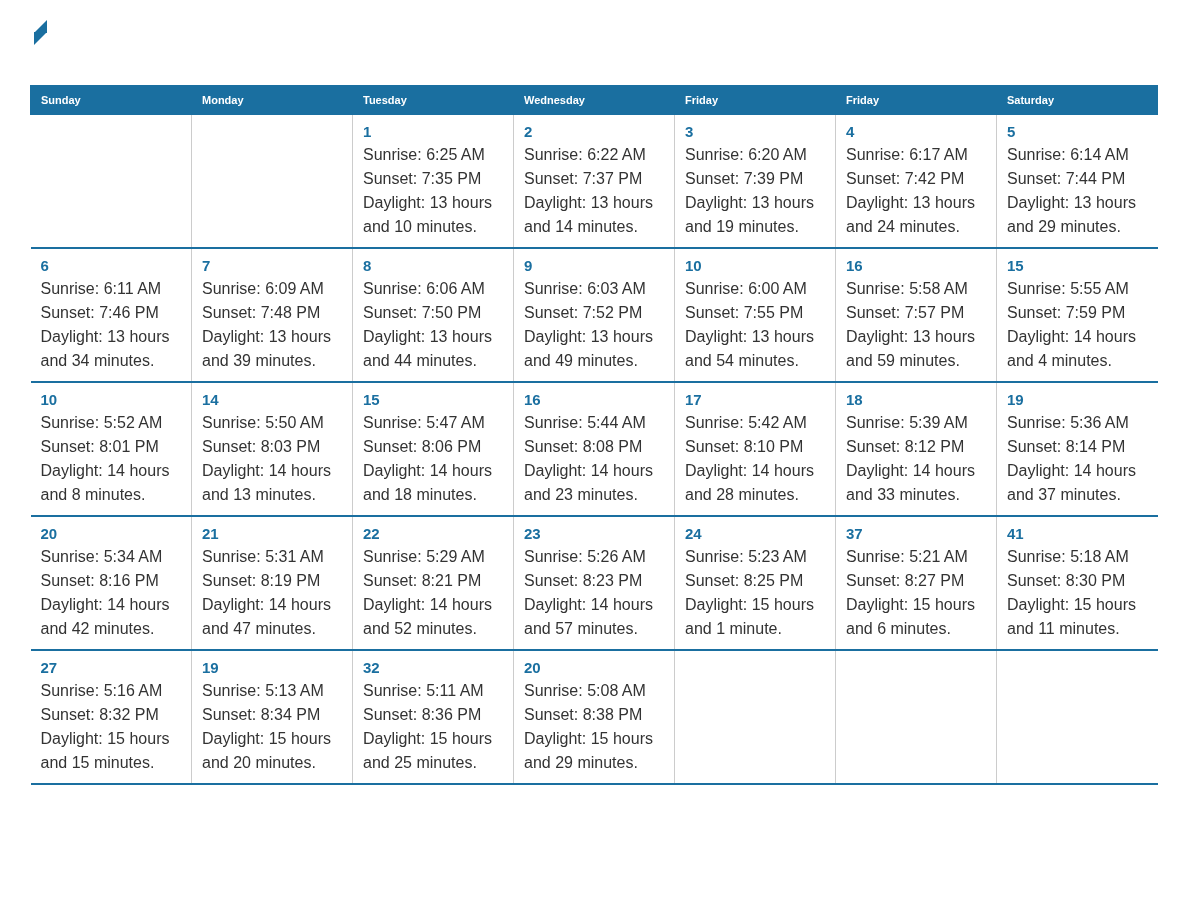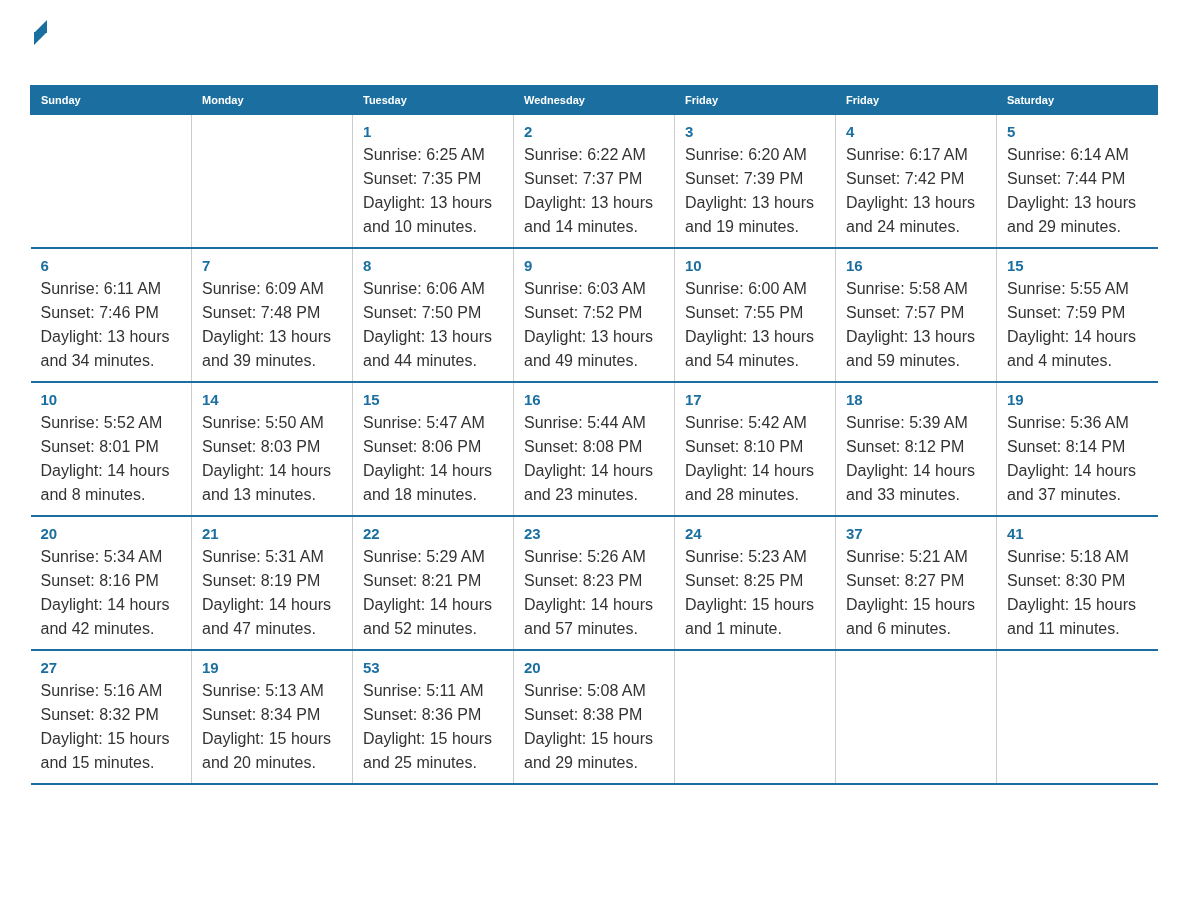--- a/index.html
+++ b/index.html
@@ -305,21 +305,21 @@
           Sunrise: 5:16 AM<br>Sunset: 8:32 PM<br>Daylight: 15 hours and 15 minutes.
         </div>
       </td>
         <td>
         <span class="day-number">19</span>
         <div class="day-info">
           Sunrise: 5:13 AM<br>Sunset: 8:34 PM<br>Daylight: 15 hours and 20 minutes.
         </div>
       </td>
         <td>
-        <span class="day-number">53</span>
+        <span class="day-number">32</span>
         <div class="day-info">
           Sunrise: 5:11 AM<br>Sunset: 8:36 PM<br>Daylight: 15 hours and 25 minutes.
         </div>
       </td>
         <td>
         <span class="day-number">20</span>
         <div class="day-info">
           Sunrise: 5:08 AM<br>Sunset: 8:38 PM<br>Daylight: 15 hours and 29 minutes.
         </div>
       </td>

